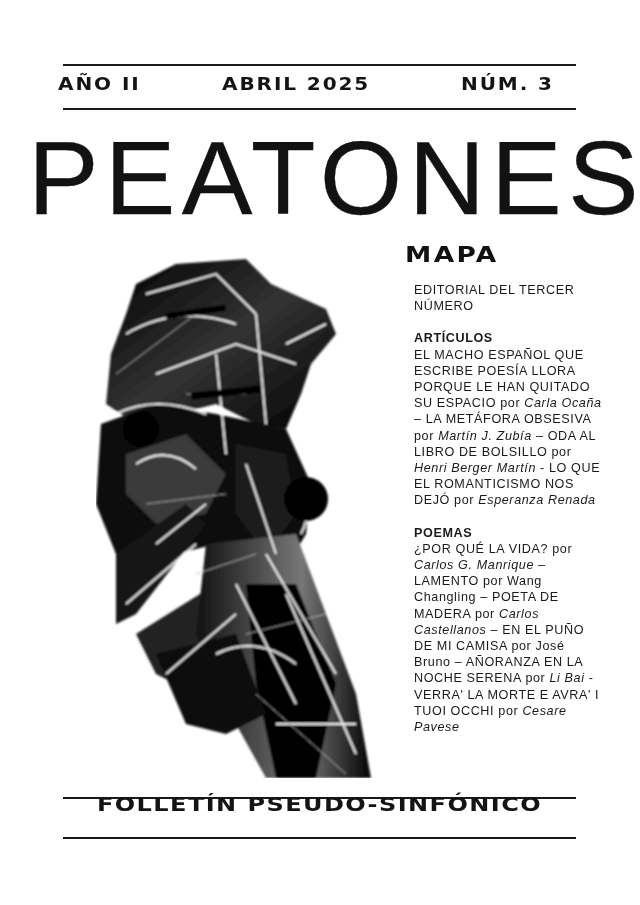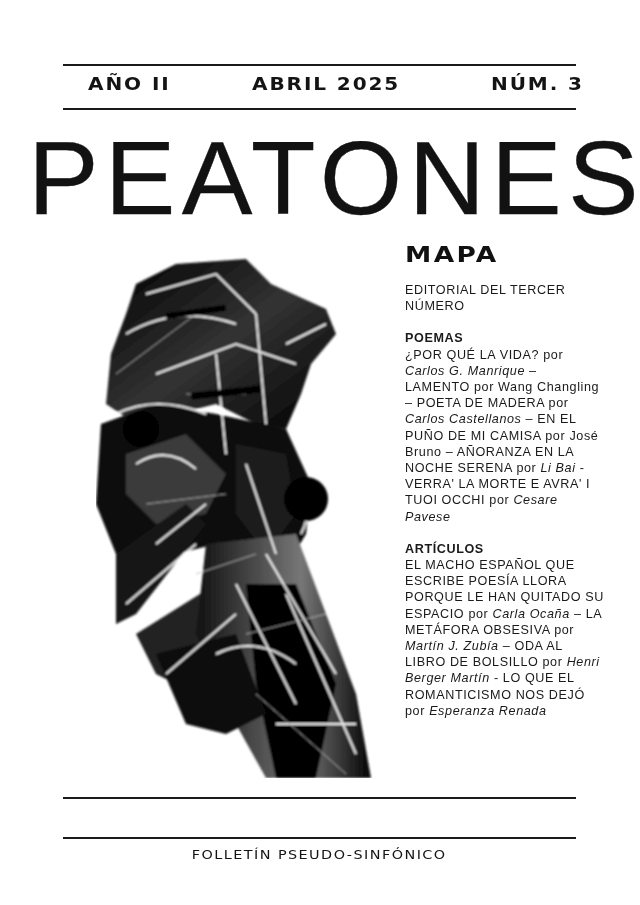--- a/index.html
+++ b/index.html
@@ -1,31 +1,31 @@
 <!DOCTYPE html>
 <html><head>
 <meta charset="utf-8">
 <style>
   html, body { margin: 0; padding: 0; background: #ffffff; }
   body { width: 640px; height: 905px; position: relative; overflow: hidden; font-family: "DejaVu Sans", sans-serif; color: #111111; }
   .rule { position: absolute; left: 63px; width: 513px; height: 2px; background: #1a1a1a; }
-  .masthead-row { position: absolute; top: 74px; left: 80px; width: 513px; height: 26px; }
+  .masthead-row { position: absolute; top: 74px; left: 50px; width: 513px; height: 26px; }
   .mh { position: absolute; top: 0; font-family: "DejaVu Sans", sans-serif; font-weight: bold; font-size: 17px; letter-spacing: 1.6px; color: #141414; transform: scaleX(1.18); transform-origin: left center; }
   .mh-left { left: 8px; }
   .mh-center { left: 172px; }
   .mh-right { left: 411px; }
   .title { position: absolute; top: 118px; left: 28px; width: 590px; font-family: "Liberation Sans", sans-serif; font-weight: normal; font-size: 104px; line-height: 120px; letter-spacing: 6px; color: #121212; white-space: nowrap; transform: scaleX(1.02); transform-origin: left top; -webkit-text-stroke: 0.3px #121212; }
   .art { position: absolute; left: 96px; top: 254px; width: 290px; height: 524px; }
   .toc { position: absolute; left: 405px; top: 240px; width: 200px; font-family: "Liberation Sans", sans-serif; color: #1a1a1a; }
   .toc-heading { font-family: "DejaVu Sans", sans-serif; font-weight: bold; font-size: 22px; letter-spacing: 2px; margin: 0 0 12px 0; line-height: 30px; transform: scaleX(1.2); transform-origin: left center; color: #111; }
-  .toc-block { font-size: 12.6px; line-height: 16.2px; letter-spacing: 0.6px; margin: 0 0 16px 0; }
+  .toc-block { font-size: 12.6px; line-height: 16.2px; letter-spacing: 0.6px; margin: 0 0 16px 9px; }
   .toc-section-title { font-weight: bold; font-size: 12.6px; line-height: 16.2px; letter-spacing: 0.6px; }
   .toc-text { font-size: 12.6px; line-height: 16.2px; letter-spacing: 0.6px; }
   .toc-text i { font-style: italic; }
-  .footer-text { position: absolute; top: 848px; left: 63px; width: 513px; text-align: center; font-family: "DejaVu Sans", sans-serif; font-weight: normal; font-size: 12px; letter-spacing: 1.2px; color: #141414; }
+  .footer-text { position: absolute; top: 792px; left: 63px; width: 513px; text-align: center; font-family: "DejaVu Sans", sans-serif; font-weight: bold; font-size: 20px; letter-spacing: 1.2px; color: #141414; }
   .footer-text span { display: inline-block; transform: scaleX(1.2); }
 </style>
 </head>
 <body>
 
 <div class="rule" style="top:64px;"></div>
 <div class="masthead-row">
   <span class="mh mh-left">AÑO II</span>
   <span class="mh mh-center">ABRIL 2025</span>
   <span class="mh mh-right">NÚM. 3</span>
@@ -102,48 +102,48 @@
     </g>
   </svg>
 </div>
 
 <div class="toc">
   <div class="toc-heading">MAPA</div>
   <div class="toc-block">
     <span class="toc-text">EDITORIAL DEL TERCER NÚMERO</span>
   </div>
   <div class="toc-block">
+    <div class="toc-section-title">ARTÍCULOS</div>
+    <div class="toc-text">
+      <span>EL MACHO ESPAÑOL QUE ESCRIBE POESÍA LLORA PORQUE LE HAN QUITADO SU ESPACIO</span>
+      <span>por</span>
+      <i>Carla Ocaña</i><span> – </span><span>LA METÁFORA OBSESIVA</span>
+      <span>por</span>
+      <i>Martín J. Zubía</i><span> – </span><span>ODA AL LIBRO DE BOLSILLO</span>
+      <span>por</span>
+      <i>Henri Berger Martín</i><span> - </span><span>LO QUE EL ROMANTICISMO NOS DEJÓ</span>
+      <span>por</span>
+      <i>Esperanza Renada</i>
+    </div>
+  </div>
+  <div class="toc-block">
     <div class="toc-section-title">POEMAS</div>
     <div class="toc-text">
       <span> ¿POR QUÉ LA VIDA?</span>
       <span>por</span>
       <i>Carlos G. Manrique</i><span> – </span><span>LAMENTO</span>
       <span>por</span>
       <span>Wang Changling</span><span> – </span><span>POETA DE MADERA</span>
       <span>por</span>
       <i>Carlos Castellanos</i><span> – </span><span>EN EL PUÑO DE MI CAMISA</span>
       <span>por</span>
       <span>José Bruno</span><span> – </span><span>AÑORANZA EN LA NOCHE SERENA</span>
       <span>por</span>
       <i>Li Bai</i><span> - </span><span>VERRA' LA MORTE E AVRA' I TUOI OCCHI</span>
       <span>por</span>
       <i>Cesare Pavese</i>
     </div>
   </div>
-  <div class="toc-block">
-    <div class="toc-section-title">ARTÍCULOS</div>
-    <div class="toc-text">
-      <span>EL MACHO ESPAÑOL QUE ESCRIBE POESÍA LLORA PORQUE LE HAN QUITADO SU ESPACIO</span>
-      <span>por</span>
-      <i>Carla Ocaña</i><span> – </span><span>LA METÁFORA OBSESIVA</span>
-      <span>por</span>
-      <i>Martín J. Zubía</i><span> – </span><span>ODA AL LIBRO DE BOLSILLO</span>
-      <span>por</span>
-      <i>Henri Berger Martín</i><span> - </span><span>LO QUE EL ROMANTICISMO NOS DEJÓ</span>
-      <span>por</span>
-      <i>Esperanza Renada</i>
-    </div>
-  </div>
 </div>
 
 <div class="rule" style="top:797px;"></div>
 <div class="footer-text"><span>FOLLETÍN PSEUDO-SINFÓNICO</span></div>
 <div class="rule" style="top:837px;"></div>
 
 </body></html>

